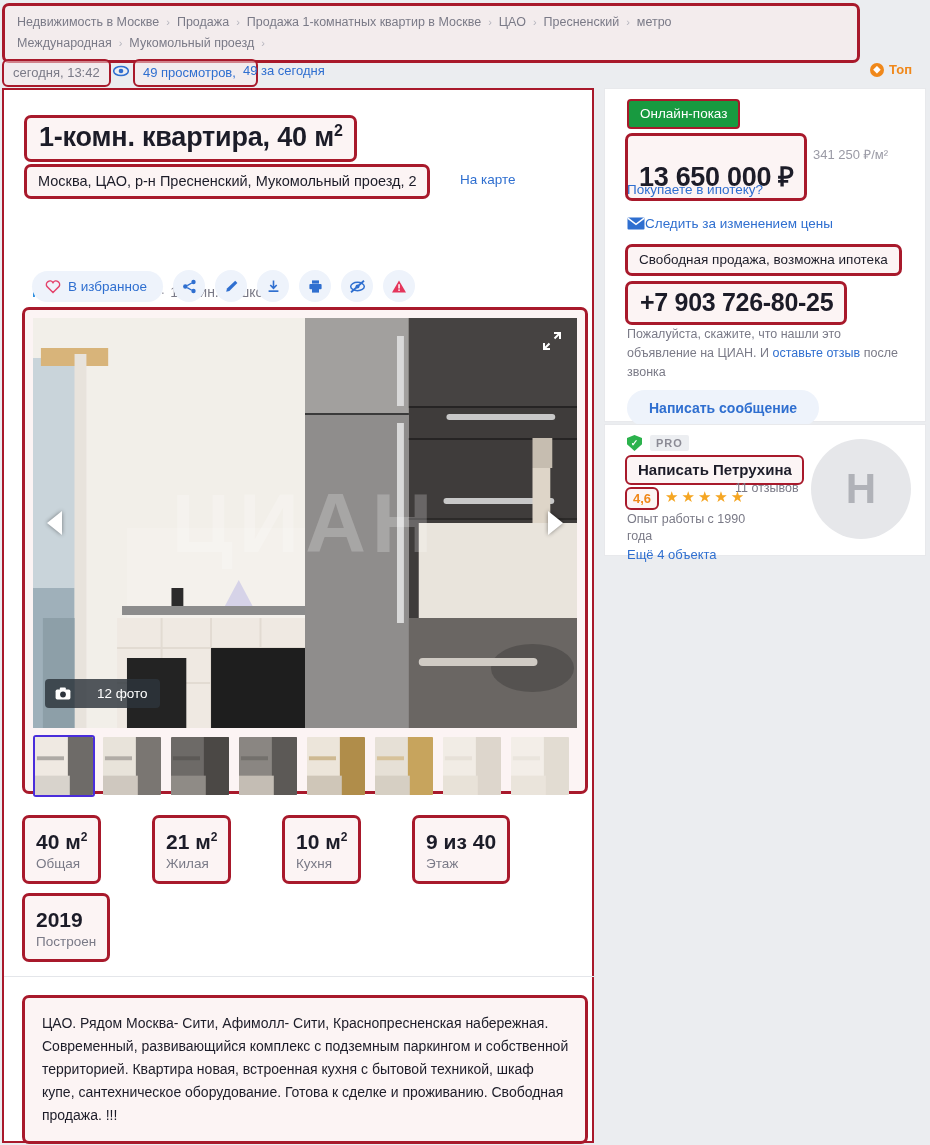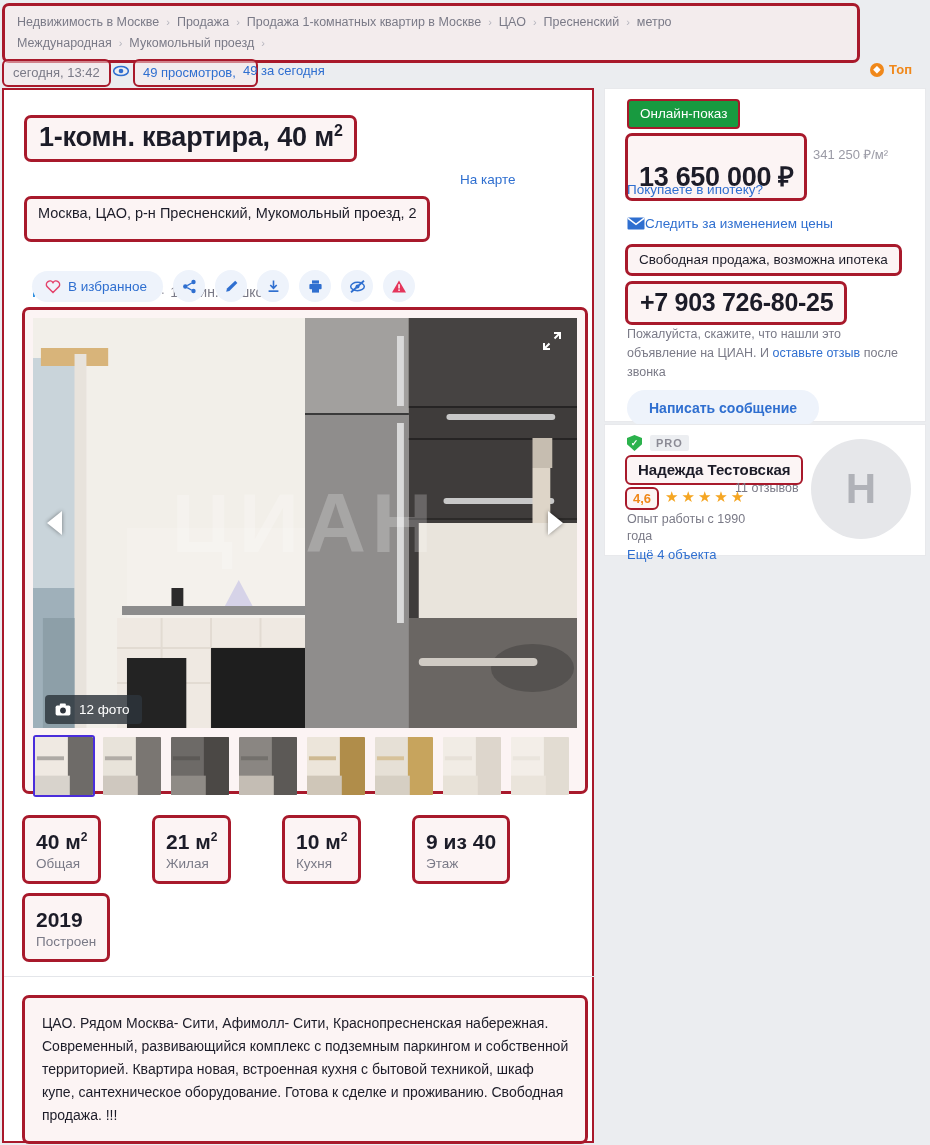--- a/index.html
+++ b/index.html
@@ -54,21 +54,21 @@
     background: #ffffff; border: 2px solid #A8192B;
   }
   .inner { position: relative; width: 100%; height: 100%; }
 
   
   .title-box { position: absolute; left: 20px; top: 25px; padding: 4px 11px 6px 12px; }
   .title-box .t { font-size: 27px; font-weight: bold; color: #1c1c28; letter-spacing: -0.2px; }
   .title-box sup { font-size: 16px; }
 
   
-  .addr-box { position: absolute; left: 20px; top: 74px; padding: 5px 10px 17px 11px; margin-top: 32px; }
+  .addr-box { position: absolute; left: 20px; top: 74px; padding: 5px 10px 6px 11px; }
   .addr-box .a { font-size: 14.5px; color: #1c1c28; }
   .addr-map { position: absolute; left: 456px; top: 82px; font-size: 13.5px; color: #2f6fd0; cursor: pointer; }
 
   
   .metro-line { position: absolute; font-size: 14px; color: #1c1c28; display: flex; align-items: center; }
   .metro-m { font-weight: bold; font-size: 15px; margin-right: 6px; letter-spacing: -1px; }
   .metro-dot { color: #a0a0ab; margin: 0 5px; }
   .metro-time { color: #7a7a87; }
 
   
@@ -95,23 +95,23 @@
 
   .nav-arrow {
     position: absolute; top: 50%; transform: translateY(-50%);
     width: 0; height: 0; cursor: pointer;
     filter: drop-shadow(0 0 2px rgba(0,0,0,0.45));
   }
   .nav-left { left: 14px; border-top: 12px solid transparent; border-bottom: 12px solid transparent; border-right: 15px solid #fff; }
   .nav-right { right: 14px; border-top: 12px solid transparent; border-bottom: 12px solid transparent; border-left: 15px solid #fff; }
   .fs-icon { position: absolute; right: 14px; top: 12px; cursor: pointer; }
   .photo-count {
-    position: absolute; left: 12px; bottom: 4px;
+    position: absolute; left: 12px; bottom: 20px;
     background: rgba(45,52,60,0.82); color: #fff; border-radius: 4px;
-    padding: 7px 12px 7px 10px; font-size: 13.5px; display: flex; align-items: center; gap: 8px;
+    padding: 7px 12px 7px 10px; font-size: 13.5px; display: flex; align-items: center; gap: 26px;
   }
   .watermark {
     position: absolute; left: 0; top: 0; width: 100%; height: 100%;
     display: flex; align-items: center; justify-content: center;
     font-size: 84px; font-weight: bold; color: rgba(255,255,255,0.22);
     letter-spacing: 6px; pointer-events: none;
   }
 
   
   .statcard { position: absolute; padding: 6px 11px 8px 11px; }
@@ -479,21 +479,21 @@
     </div>
 
     <button class="msg-btn">Написать сообщение</button>
   </div>
 
   <div class="agent-card">
     <div class="pro-row">
       <span class="shield">✓</span>
       <span class="pro-tag">PRO</span>
     </div>
-    <div class="agent-name-box ann-thin">Надежда Тестовская</div>
+    <div class="agent-name-box ann-thin">Написать Петрухина</div>
     <div class="rating-box ann-thin">4,6</div>
     <div class="stars">★★★★★</div>
     <div class="reviews">11 отзывов</div>
     <div class="exp">Опыт работы с 1990 года</div>
     <div class="more-objects">Ещё 4 объекта</div>
     <div class="avatar">Н</div>
   </div>
 
 </div>
 

